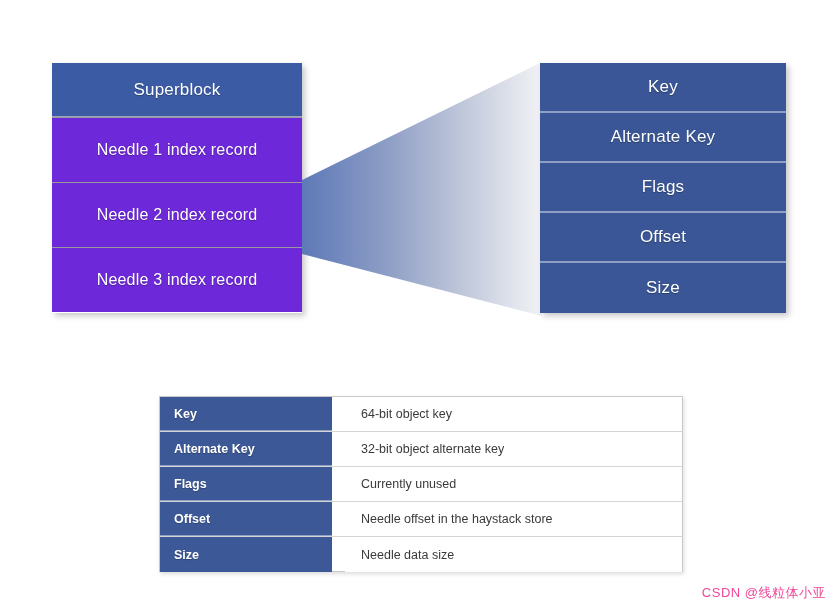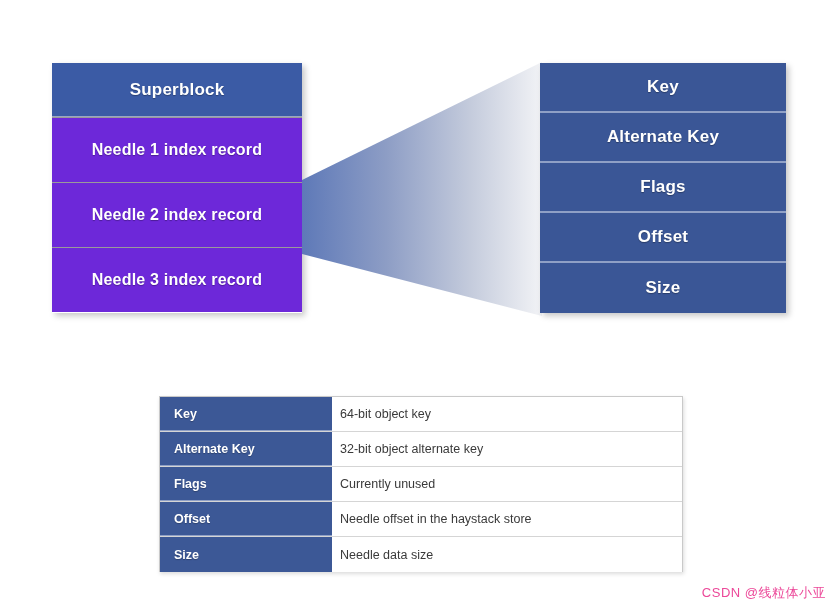--- a/index.html
+++ b/index.html
@@ -11,21 +11,21 @@
     width: 840px;
     height: 610px;
     position: relative;
     overflow: hidden;
     font-family: "Liberation Sans", sans-serif;
     -webkit-font-smoothing: antialiased;
   }
 
   
   .blk-label {
-    font-weight: bold;
+    font-weight: normal;
     color: #ffffff;
     letter-spacing: 0.2px;
     text-shadow: 0 1px 1px rgba(0,0,0,0.30);
     white-space: nowrap;
   }
 
   
   #left-stack {
     position: absolute;
     left: 52px;
@@ -119,23 +119,24 @@
     border-bottom: 1px solid #8fa0c6;
     text-shadow: 0 1px 1px rgba(0,0,0,0.25);
   }
   #spec-table .trow:last-child .tname { border-bottom: none; }
   #spec-table .tdesc {
     flex: 1 1 auto;
     color: #3a3a3a;
     font-size: 12.5px;
     display: flex;
     align-items: center;
-    padding-left: 8px;
+    padding-left: 16px;
     box-sizing: border-box;
     background: #ffffff;
+    margin-left: 13px;
   }
 
   
   #watermark {
     position: absolute;
     right: 14px;
     bottom: 8px;
     color: #ec4899;
     font-size: 13px;
     letter-spacing: 0.5px;

